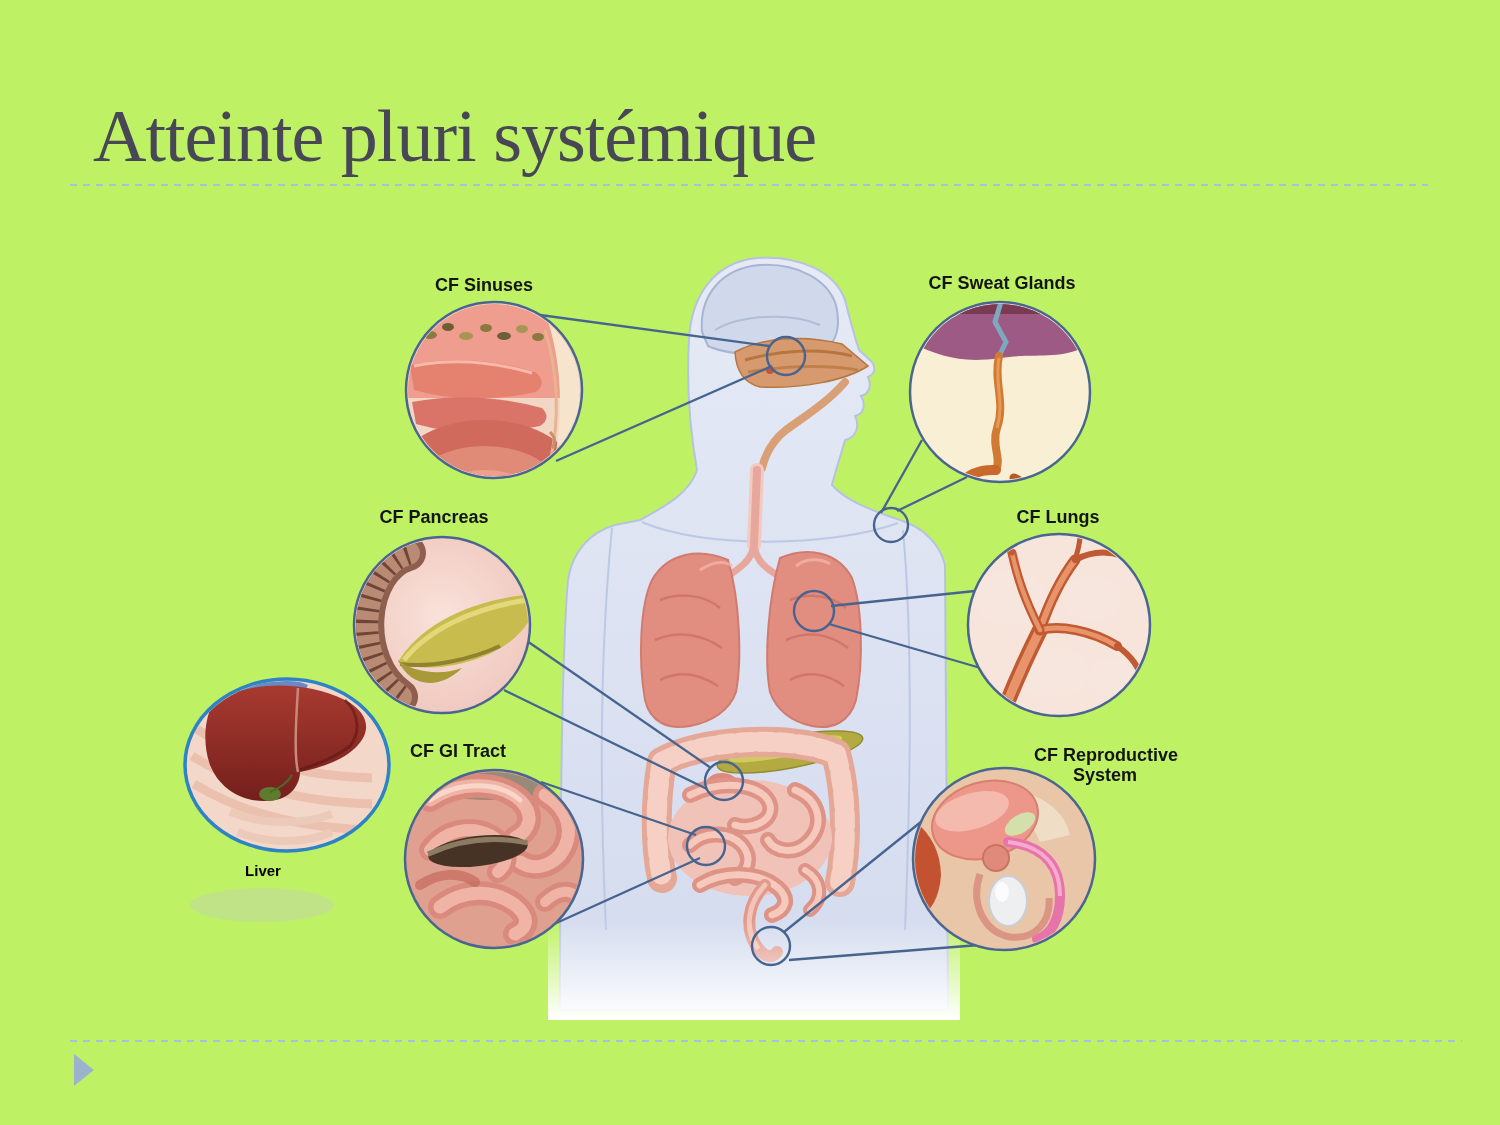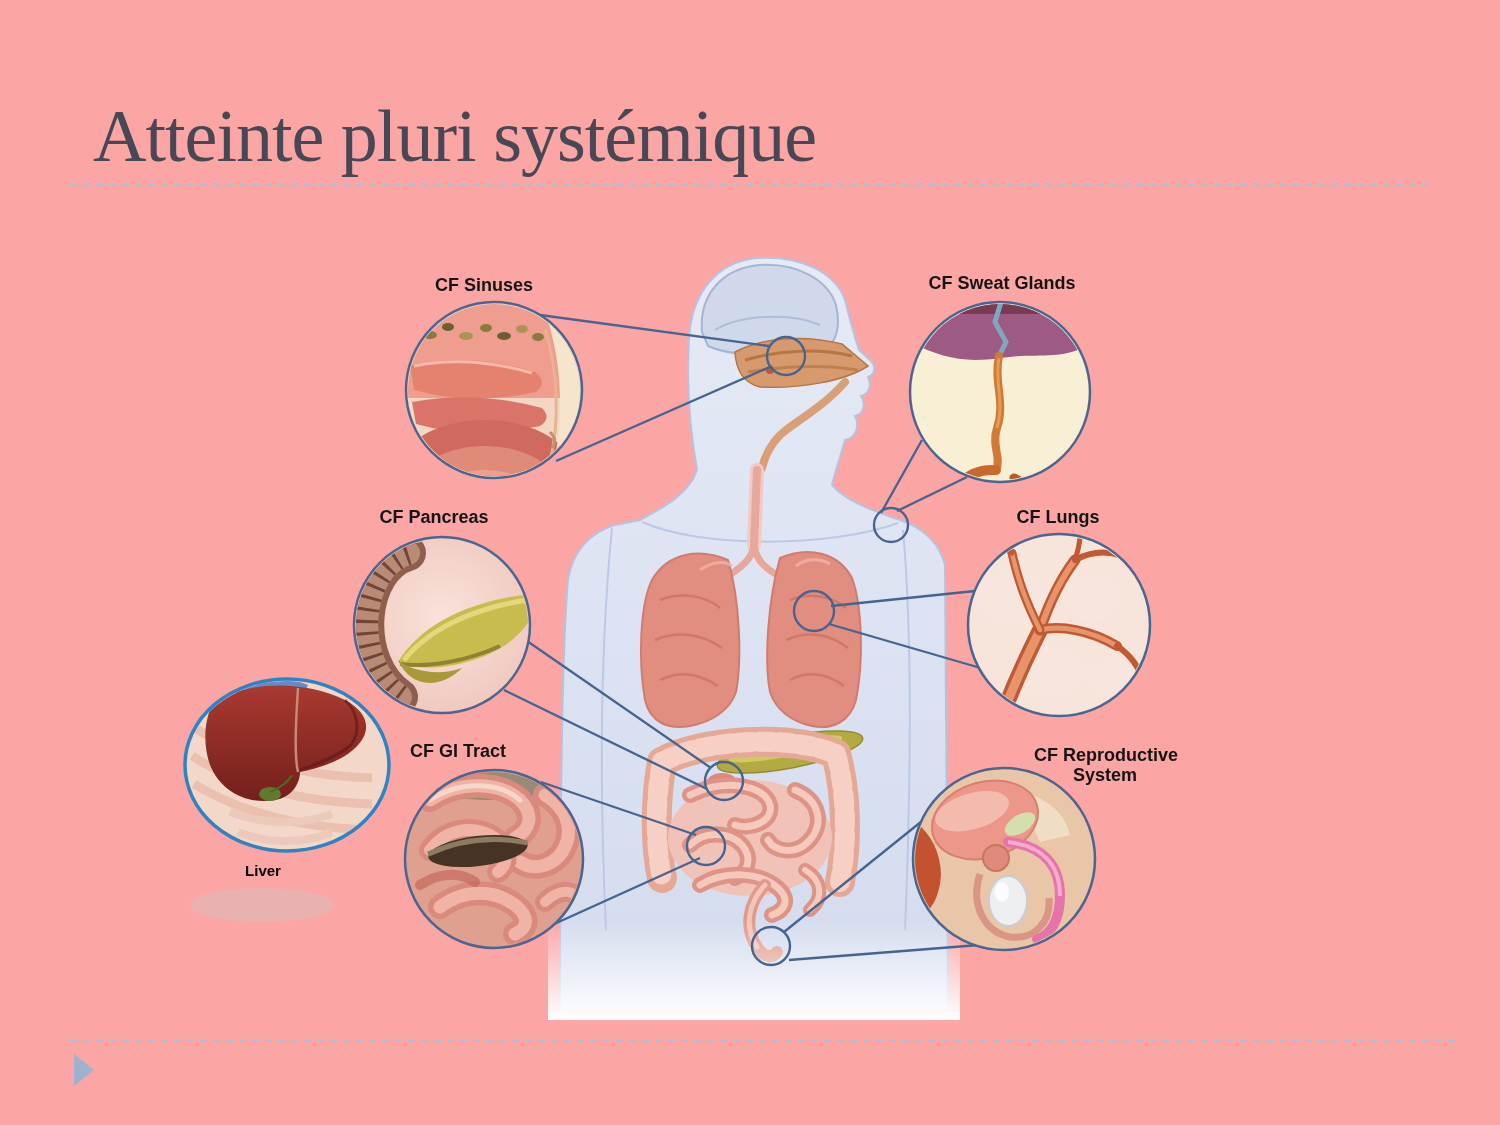--- a/index.html
+++ b/index.html
@@ -1,17 +1,17 @@
 <!DOCTYPE html>
 <html><head>
 <meta charset="utf-8">
 <style>
   html,body { margin:0; padding:0; background:#ffffff; }
   .slide {
-    position:relative; width:1500px; height:1125px; background:#fca5a5;
+    position:relative; width:1500px; height:1125px; background:#bef264;
     font-family:"Liberation Sans", sans-serif; overflow:hidden;
   }
   .title {
     position:absolute; left:93px; top:94px;
     font-family:"Liberation Serif", serif;
     font-size:74px; font-weight:400; letter-spacing:-1px;
     color:#474756; white-space:nowrap;
   }
   .divider {
     position:absolute; height:2px;

